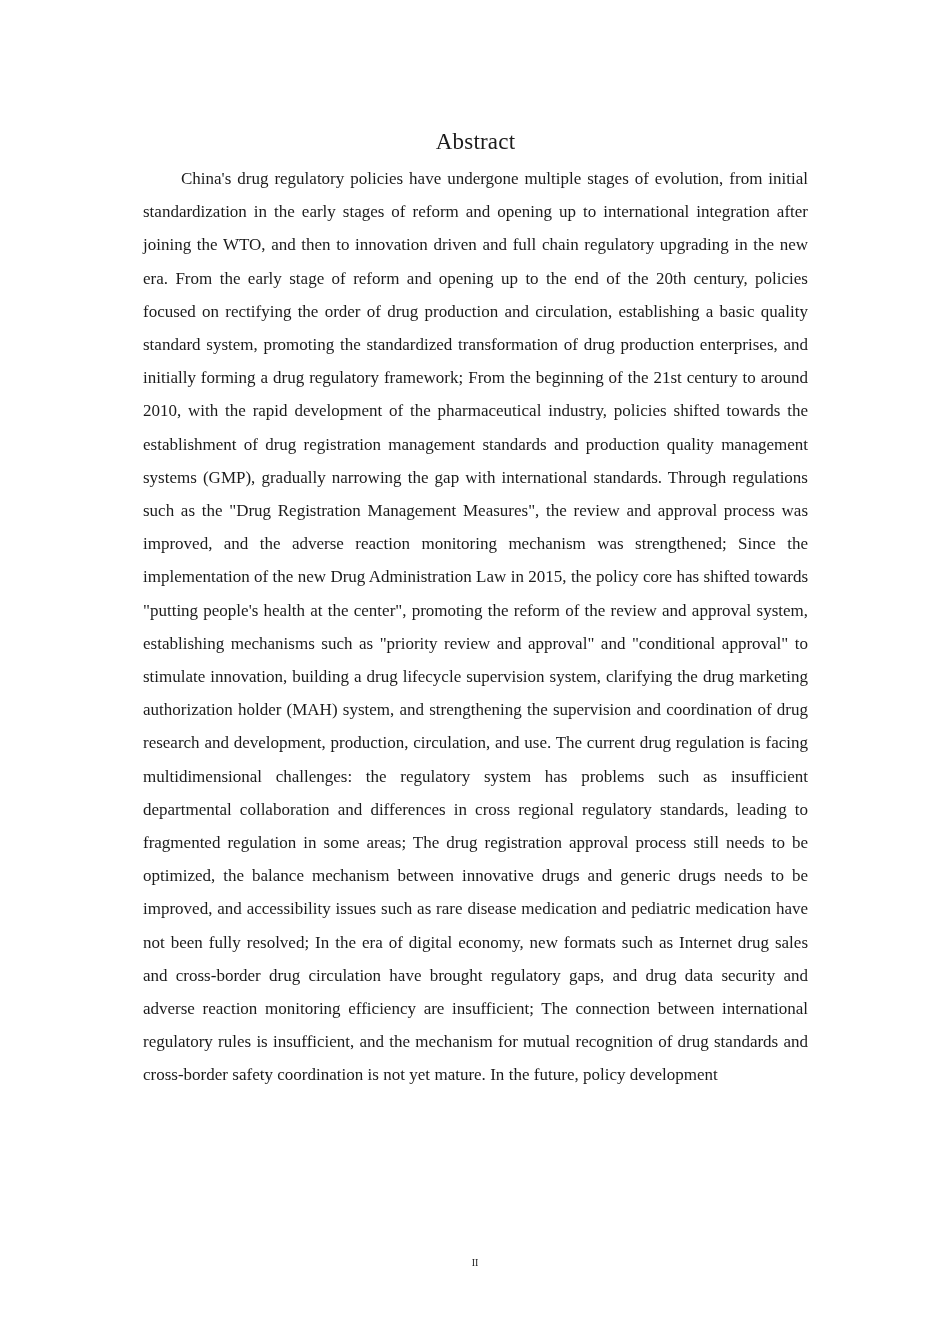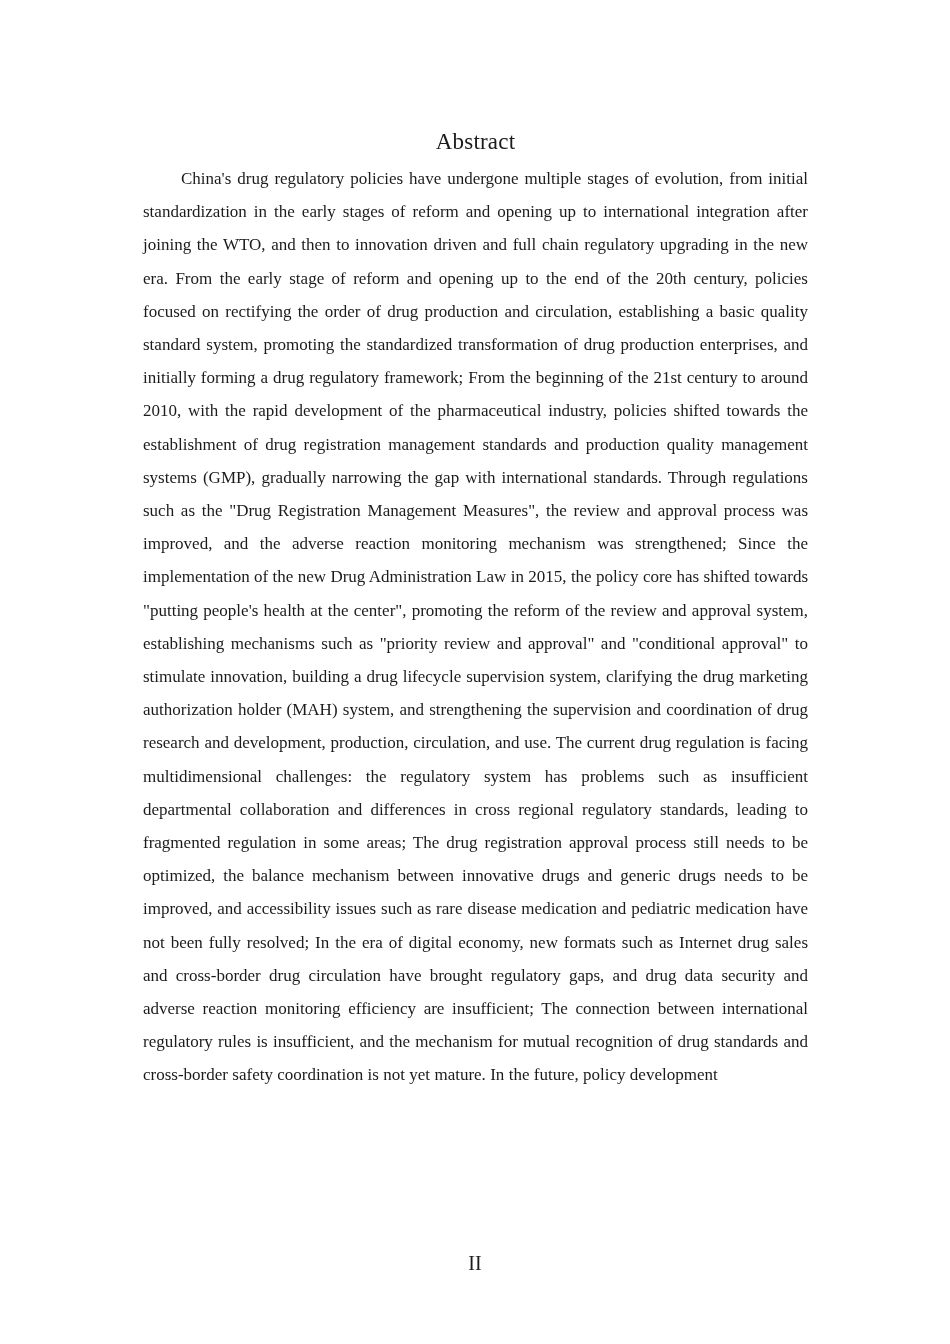--- a/index.html
+++ b/index.html
@@ -46,21 +46,21 @@
     word-spacing: 0.1px;
     hyphens: none;
   }
 
   .page-number {
     position: absolute;
     left: 0;
     right: 0;
     top: 1245px;
     text-align: center;
-    font-size: 20px;
+    font-size: 10px;
     line-height: 20px;
     color: #1b1b1b;
   }
 </style>
 </head>
 <body>
 
 <div class="page">
 
   <div class="content">

